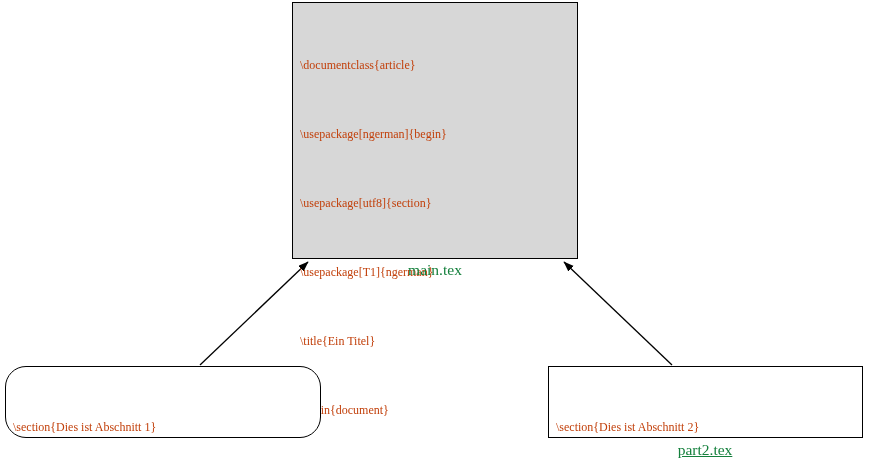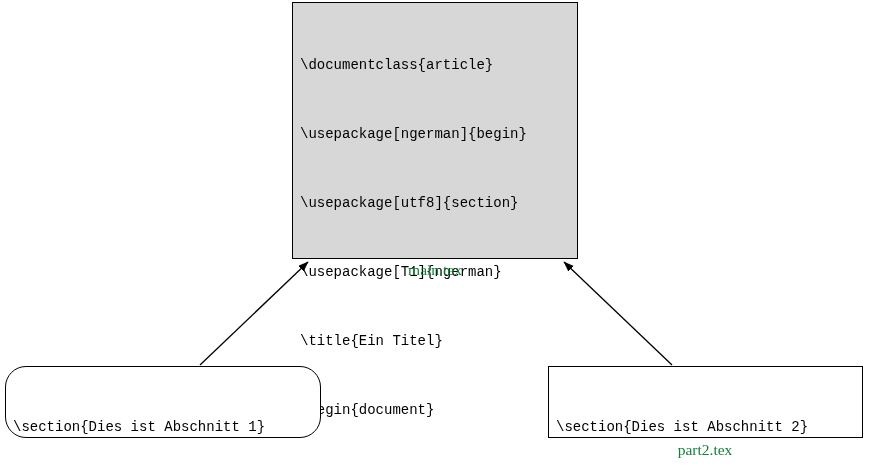--- a/index.html
+++ b/index.html
@@ -21,24 +21,24 @@
     left: 0;
     top: 0;
     width: 874px;
     height: 471px;
     pointer-events: none;
   }
   .code-box {
     position: absolute;
     box-sizing: border-box;
     border: 1.4px solid #000000;
-    font-family: Liberation Mono, monospace;
-    font-size: 14px;
+    font-family: Liberation Serif, serif;
+    font-size: 12px;
     line-height: 23px;
-    color: #000000;
+    color: #c2410c;
     white-space: pre;
     letter-spacing: 0px;
   }
   .code-line {
     display: block;
     height: 23px;
   }
   #main-box {
     left: 292px;
     top: 2px;
@@ -79,20 +79,21 @@
   }
   #caption-part1 {
     left: 105px;
     top: 441px;
     width: 120px;
   }
   #caption-part2 {
     left: 645px;
     top: 441px;
     width: 120px;
+    text-decoration: underline;
   }
 </style>
 </head>
 <body>
 
 <div id="canvas">
 
   <svg id="arrow-layer" viewBox="0 0 874 471" width="874" height="471" xmlns="http://www.w3.org/2000/svg">
     <defs>
       <marker id="arrowhead" markerWidth="9" markerHeight="9" refX="7.5" refY="3" orient="auto" markerUnits="strokeWidth">

